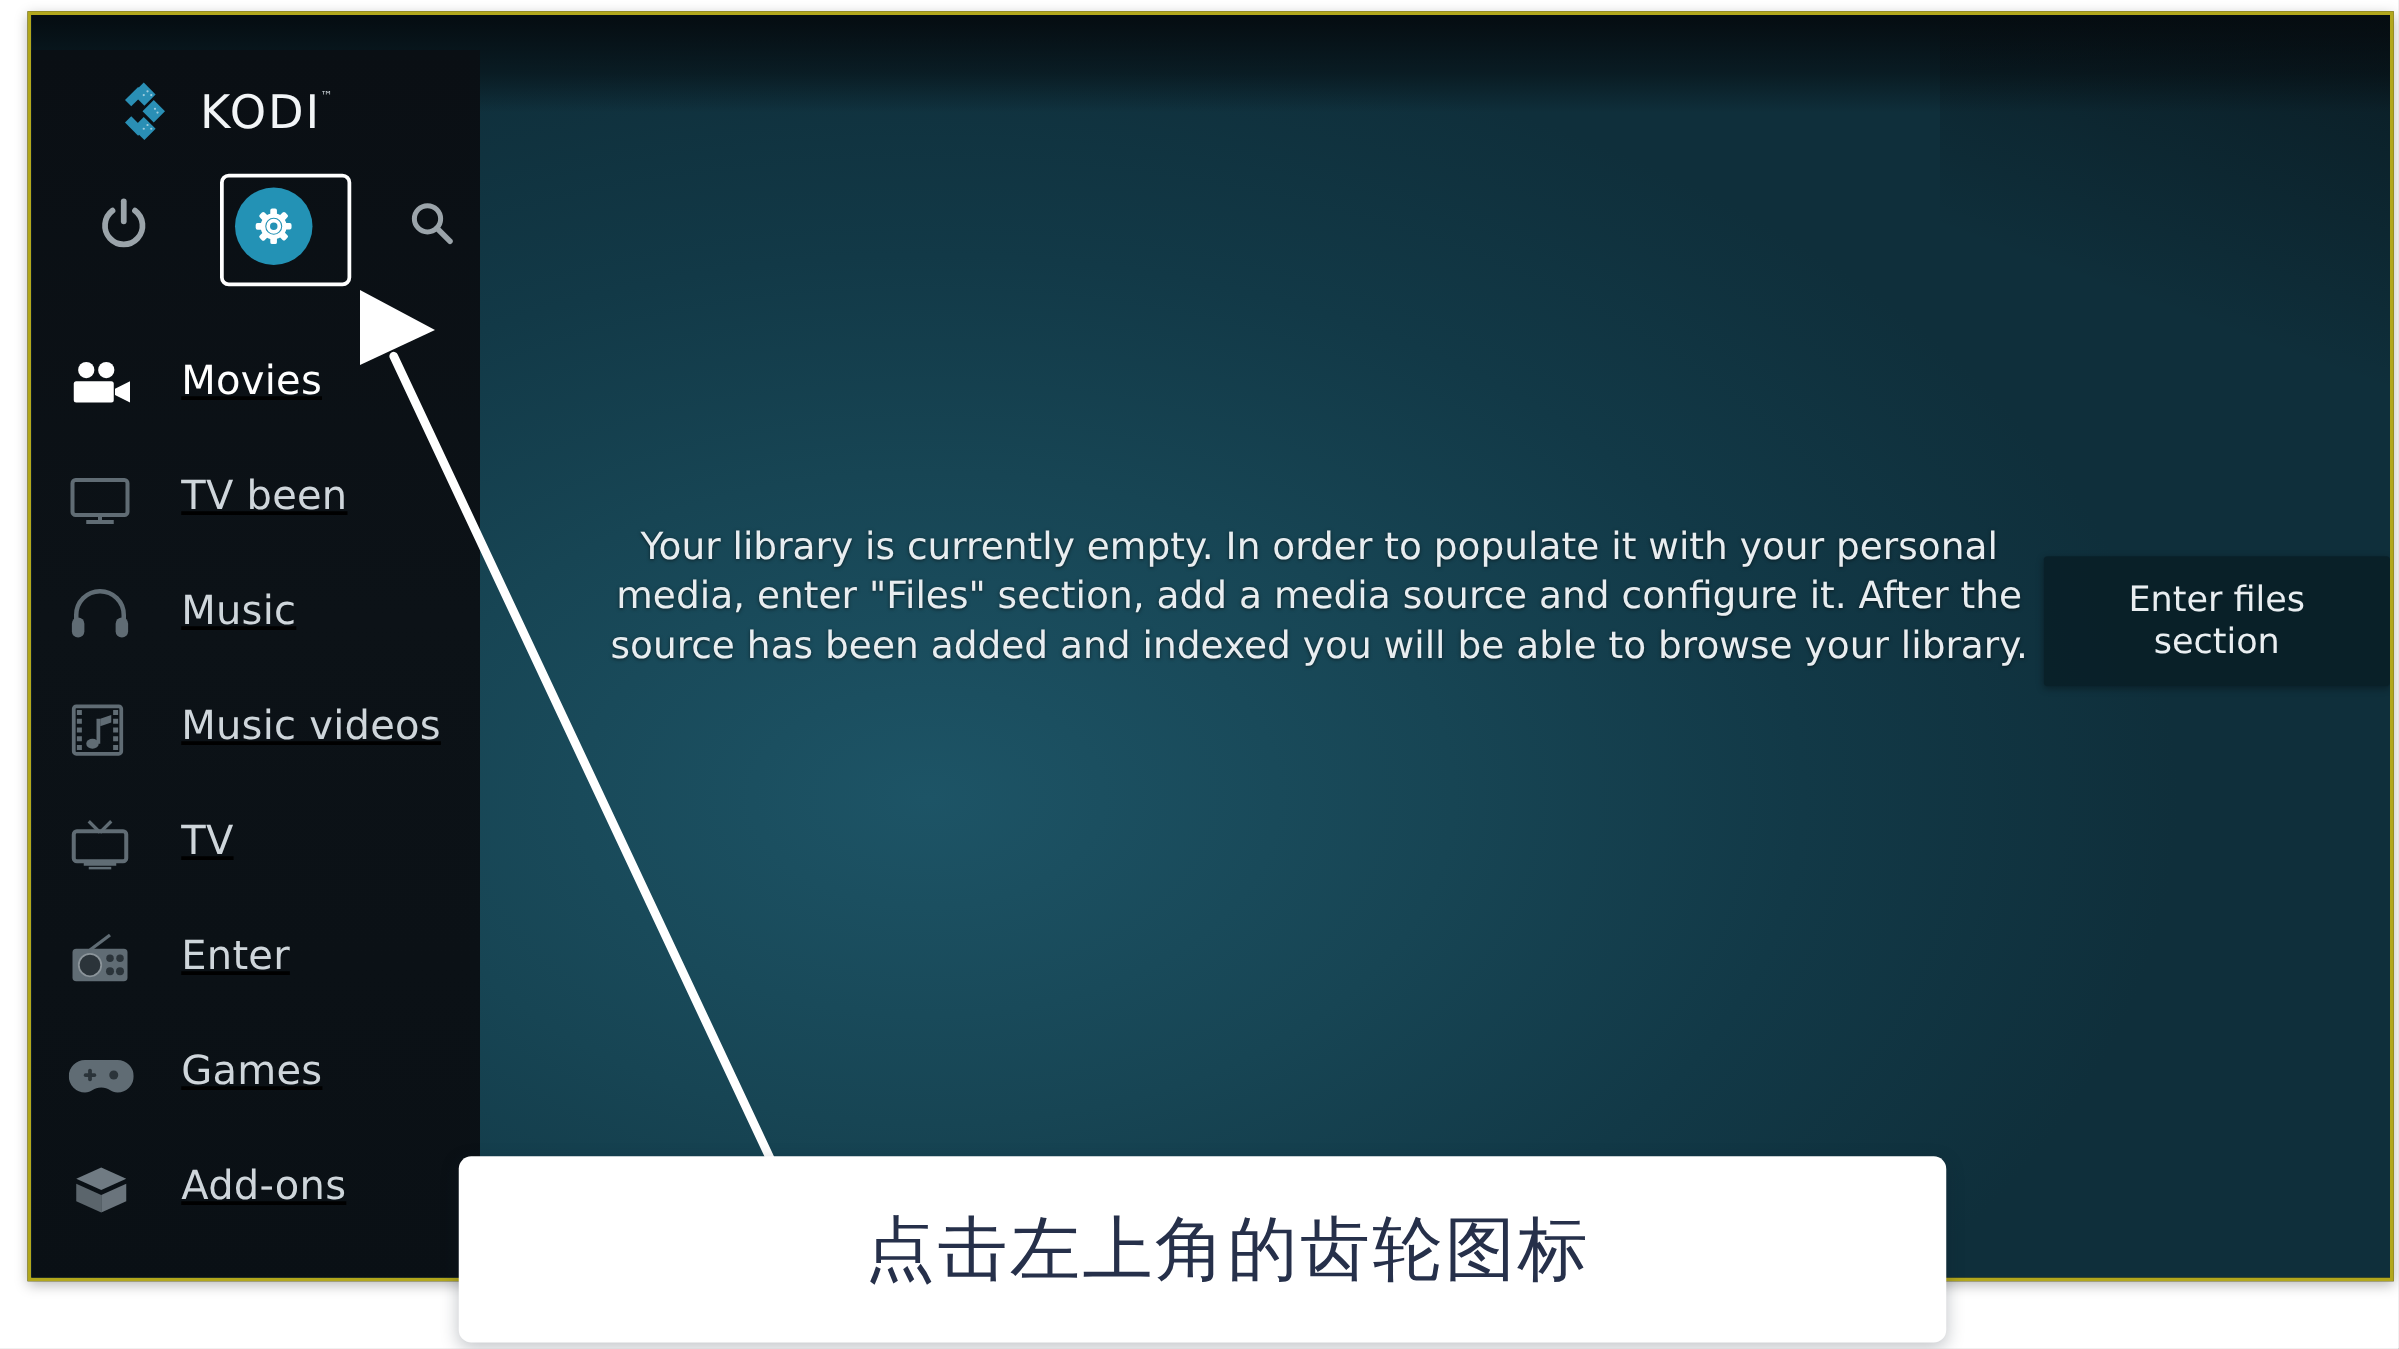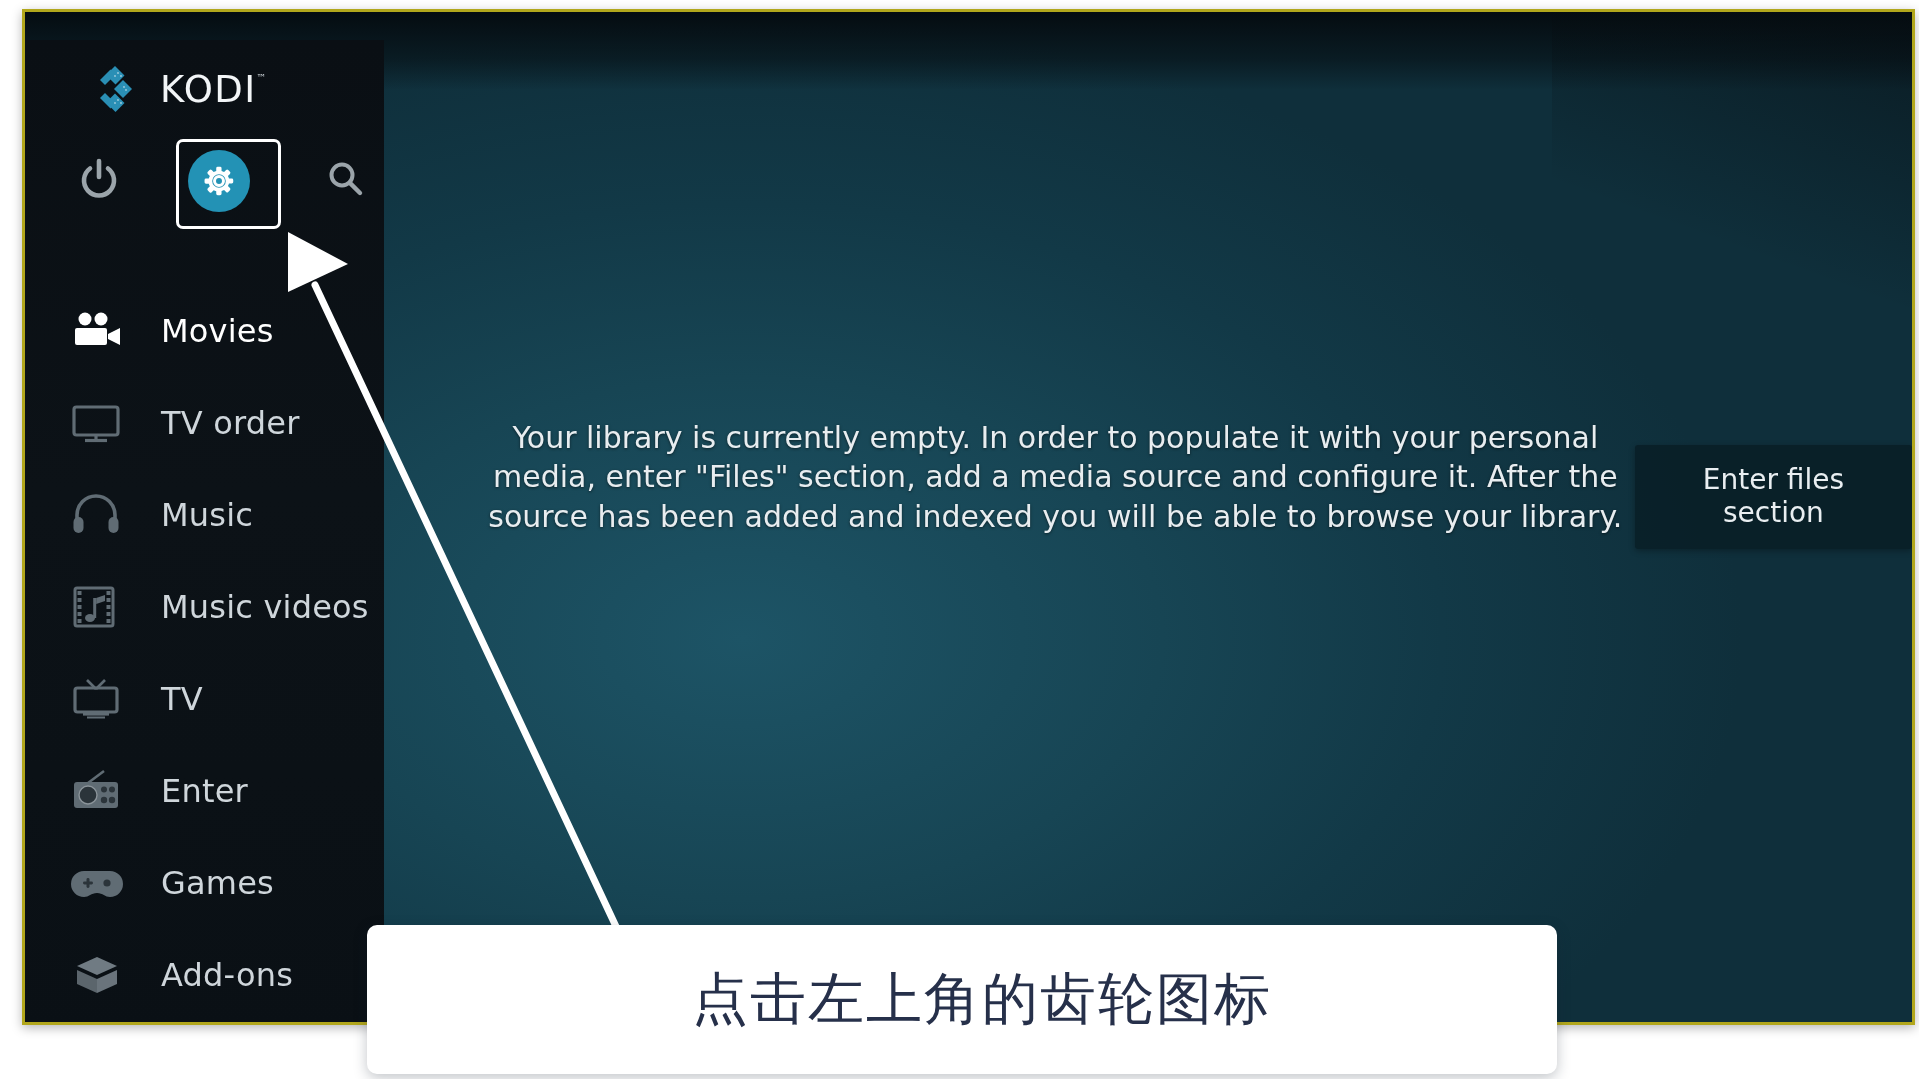--- a/index.html
+++ b/index.html
@@ -84,22 +84,22 @@
   }
   .gear-circle {
     width:62px; height:62px; border-radius:50%;
     background:#2392b5;
     display:flex; align-items:center; justify-content:center;
   }
 
   
   .menu { position:absolute; left:0; top:245px; width:451px; }
   .menu-item {
-    display:flex; align-items:center;
-    height:92px; padding-left:46px;
+    display:flex; align-items:flex-start;
+    height:92px; padding-left:30px;text-decoration:underline;
   }
   .menu-icon {
     width:58px; height:46px;
     display:flex; align-items:center; justify-content:flex-start;
     flex:0 0 58px;
   }
   .menu-label {
     margin-left:32px;
     font-size:32px;
     color:#cfd6db;
@@ -263,21 +263,21 @@
           </div>
 
           <div class="menu-item">
             <span class="menu-icon">
               <svg viewBox="0 0 52 42" width="52" height="42">
                 <rect x="3" y="5" width="44" height="28" rx="2.5" fill="none" stroke="#606c74" stroke-width="3.2"></rect>
                 <line x1="25" y1="33" x2="25" y2="38" stroke="#606c74" stroke-width="3.2"></line>
                 <line x1="14" y1="38.5" x2="36" y2="38.5" stroke="#606c74" stroke-width="3.2"></line>
               </svg>
             </span>
-            <span class="menu-label">TV order</span>
+            <span class="menu-label">TV been</span>
           </div>
 
           <div class="menu-item">
             <span class="menu-icon">
               <svg viewBox="0 0 52 42" width="52" height="42">
                 <path d="M6 30 V21 a19 19 0 0 1 38 0 v9" fill="none" stroke="#606c74" stroke-width="3.6"></path>
                 <rect x="2.5" y="23" width="10" height="16" rx="5" fill="#606c74"></rect>
                 <rect x="37.5" y="23" width="10" height="16" rx="5" fill="#606c74"></rect>
               </svg>
             </span>

